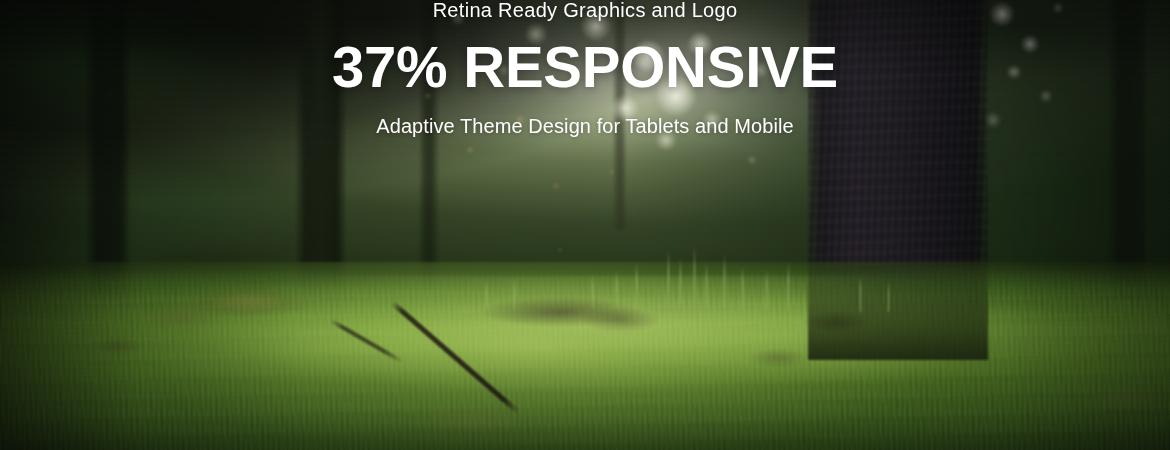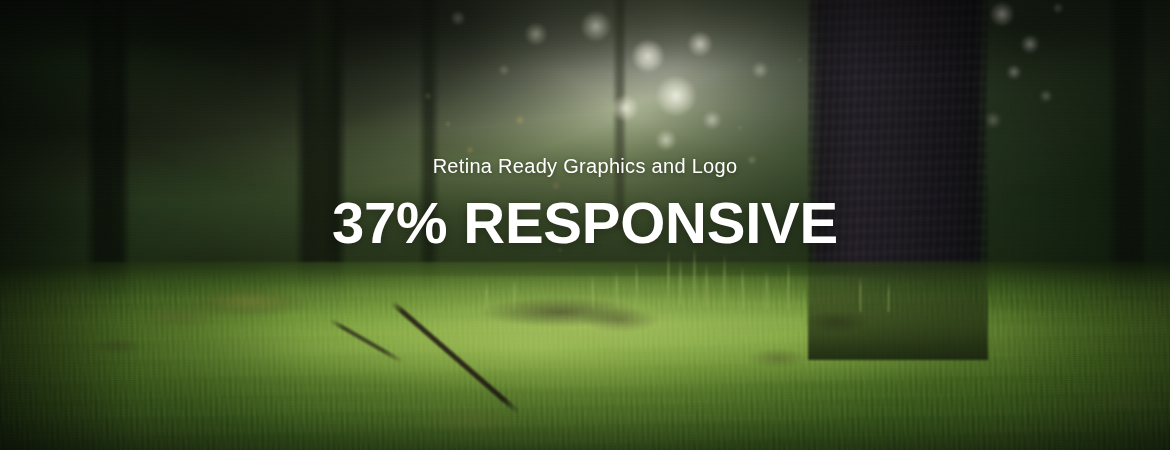--- a/index.html
+++ b/index.html
@@ -271,21 +271,21 @@
     opacity:.17;
     background-image:
       repeating-linear-gradient(0deg,   rgba(255,255,255,.05) 0 1px, rgba(0,0,0,.05) 1px 2px),
       repeating-linear-gradient(90deg,  rgba(255,255,255,.04) 0 1px, rgba(0,0,0,.04) 1px 2px);
   }
 
   
   .copy{
     position:absolute; left:0; right:0; top:0; bottom:0;
     display:flex; flex-direction:column;
-    align-items:center; justify-content:center;
+    align-items:center; 
     text-align:center;
     padding-bottom:42px;
   }
   .eyebrow{
     color:#ffffff;
     font-size:20px;
     font-weight:400;
     letter-spacing:.015em;
     line-height:1;
     text-shadow:0 1px 5px rgba(0,0,0,.38);
@@ -366,15 +366,16 @@
 
     <div class="layer l-blur"></div>
     <div class="layer l-grade"></div>
     <div class="layer l-vignette"></div>
     <div class="layer l-grain"></div>
   </div>
 
   <div class="copy">
     <div class="eyebrow">Retina Ready Graphics and Logo</div>
     <div class="headline">37% RESPONSIVE</div>
+    <div class="subline">Adaptive Theme Design for Tablets and Mobile</div>
   </div>
 
 </div>
 
 </body></html>

